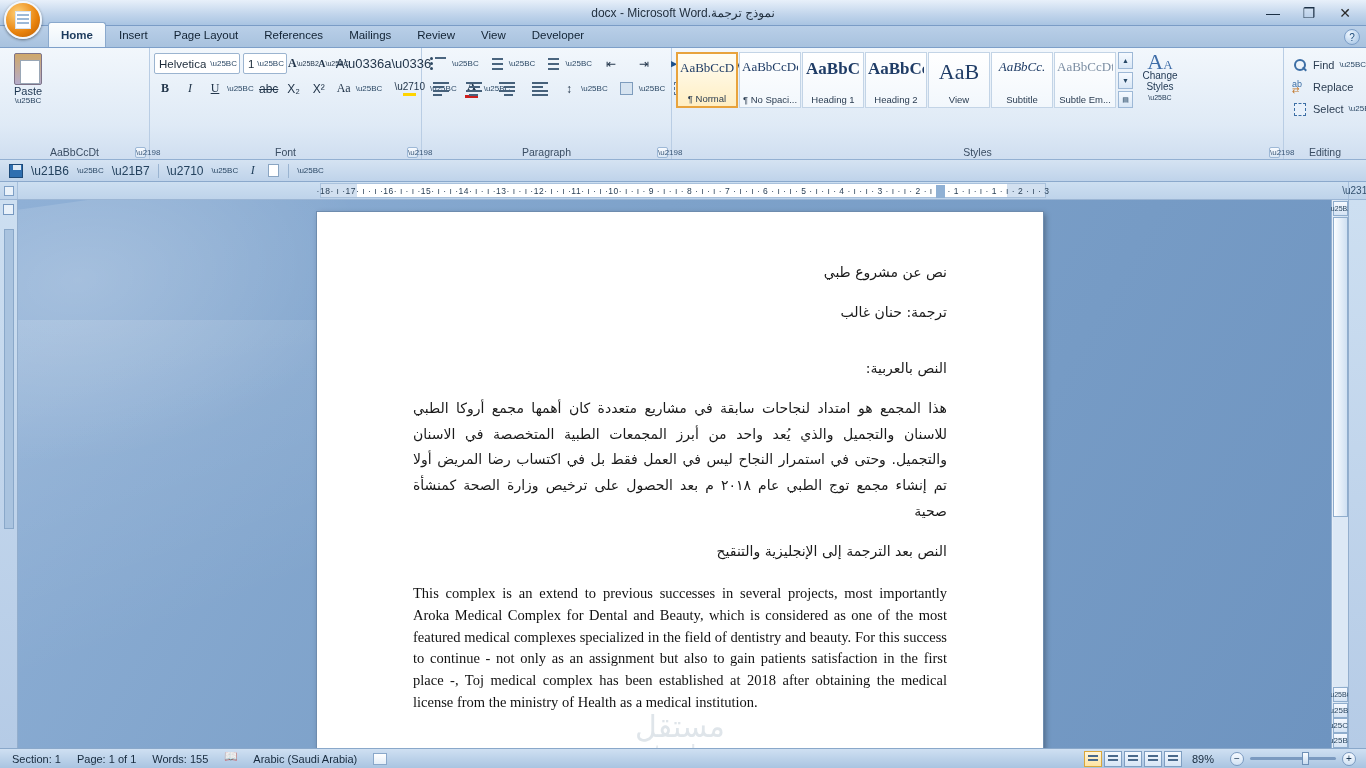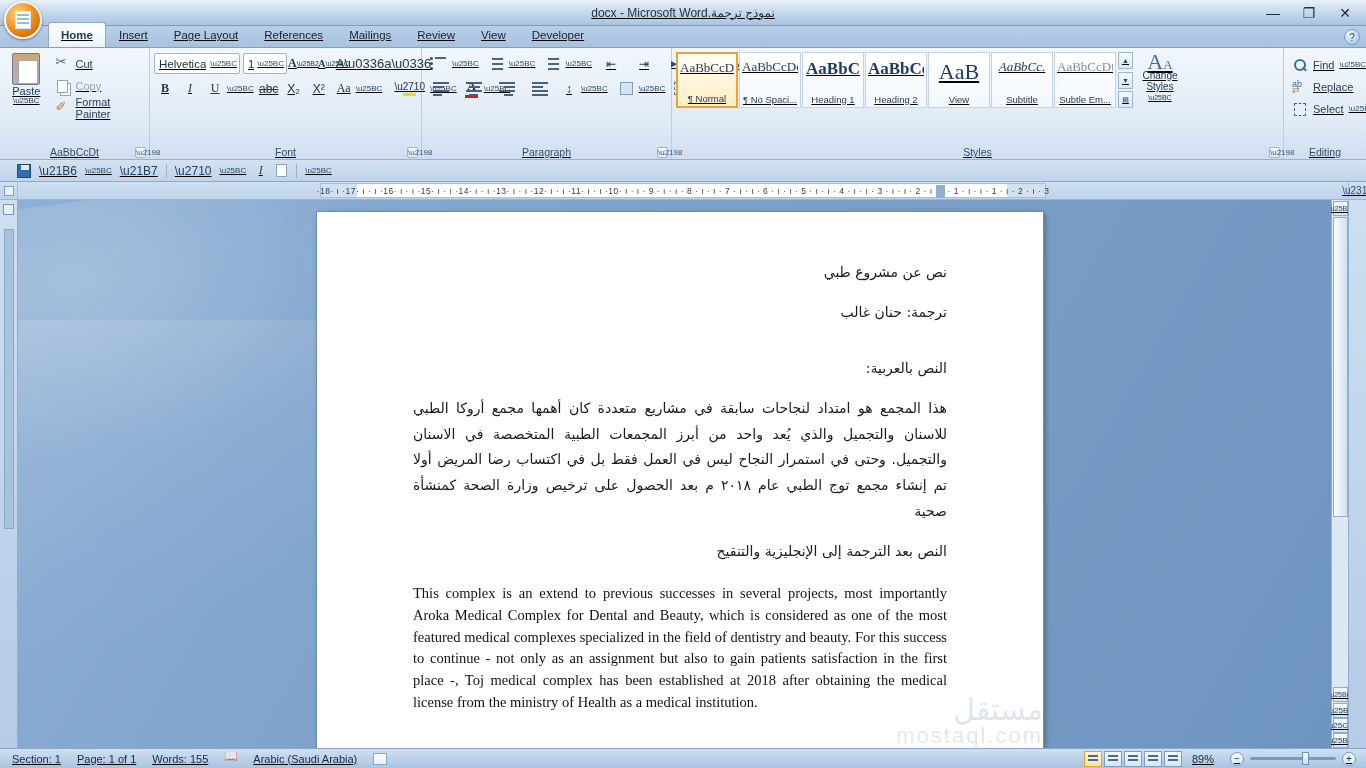--- a/index.html
+++ b/index.html
@@ -10,21 +10,20 @@
     font-family: "Liberation Sans", sans-serif;
     font-size: 12px;
   }
   body {
     background: #6f94c4;
   }
   .app {
     position: relative;
     width: 1366px; height: 712px;
     background: linear-gradient(#c6d9ef, #9dbbdd);
-    text-decoration: underline;
   }
 
   
   .titlebar {
     position: relative;
     height: 26px;
     background: linear-gradient(#e8f0fa, #c3d6ec 55%, #a9c4e2);
     border-bottom: 1px solid #7a9cc6;
     display: flex; align-items: center; justify-content: center;
   }
@@ -272,21 +271,21 @@
     content: ""; position: absolute; left: 2px; top: 2px; width: 10px; height: 11px;
     border: 1px dashed #3c6ea5; background: #e8f1fb;
   }
 
   
   .qat {
     height: 22px;
     background: linear-gradient(#d5e3f2,#bfd3ea);
     border-bottom: 1px solid #8ba9cc;
     display: flex; align-items: center; gap: 2px;
-    padding-left: 14px;
+    padding-left: 6px;
   }
   .qat .qb {
     height: 18px; min-width: 19px; padding: 0 2px;
     display: flex; align-items: center; justify-content: center;
     font-size: 12px; color: #24425e; border: 1px solid transparent; border-radius: 2px;
   }
   .qat .sep { width: 1px; height: 14px; background: #9ab4d1; margin: 0 3px; }
   .save-ico {
     width: 14px; height: 14px; background: #2f6fb0; border: 1px solid #1d4a79; position: relative;
   }
@@ -365,22 +364,22 @@
   }
   .doc-ar p { margin: 0 0 14px 0; }
   .doc-ar p.justify { text-align: justify; }
   .doc-en {
     direction: ltr; text-align: justify;
     font-family: "Liberation Serif", serif;
     font-size: 14.5px; color: #111; line-height: 1.5;
     margin-top: 18px;
   }
   .watermark {
-    position: absolute; left: 0; right: 0; bottom: 23px;
-    text-align: right; color: #e2e7ec;
+    position: absolute; left: 0; right: 0; bottom: 6px;
+    text-align: center; color: #e2e7ec;
     pointer-events: none;
   }
   .wm-ar { font-family: "DejaVu Sans", sans-serif; font-size: 30px; color: #dfe5ea; direction: rtl;}
   .wm-en { font-size: 22px; letter-spacing: 2px; color: #e3e8ed; margin-top: -4px;}
 
   
   .vscroll {
     width: 17px; background: linear-gradient(90deg,#e6eef8,#cddff0);
     border-left: 1px solid #95b0cf;
     display: flex; flex-direction: column; align-items: center;
@@ -455,34 +454,20 @@
 
   <div class="ribbon">
 
     <div class="group g-clipboard">
       <div class="group-body">
         <div class="clip-inner">
           <div class="paste-big">
             <div class="paste-icon"></div>
             <div>Paste</div>
             <div class="paste-caret">\u25BC</div>
-          </div>
-          <div class="clip-small">
-            <div class="cmd">
-              <span class="ico ico-scissors"></span>
-              <span>Cut</span>
-            </div>
-            <div class="cmd dim">
-              <span class="ico ico-copy"></span>
-              <span>Copy</span>
-            </div>
-            <div class="cmd">
-              <span class="ico ico-brush"></span>
-              <span>Format Painter</span>
-            </div>
           </div>
         </div>
       </div>
       <div class="group-label">AaBbCcDt</div>
       <div class="dlg-launcher">\u2198</div>
     </div>
 
     <div class="group g-font">
       <div class="group-body">
         <div class="font-rows">

